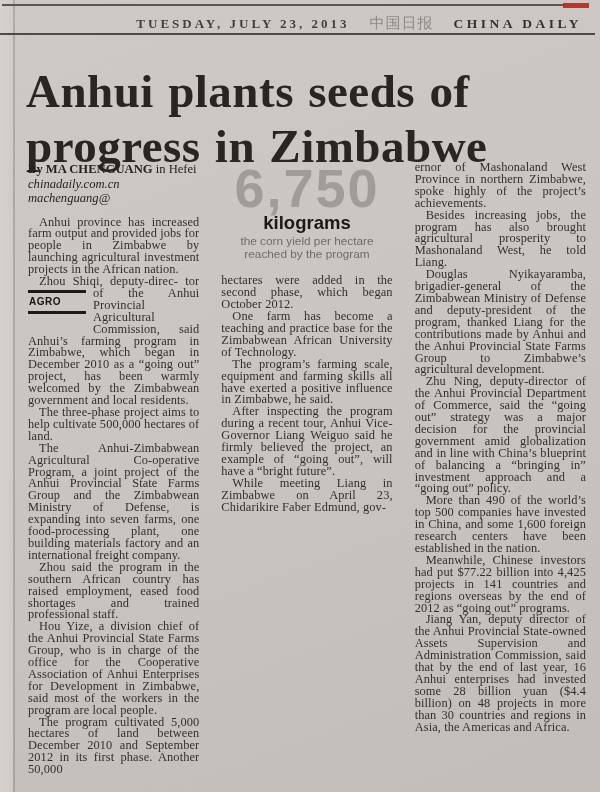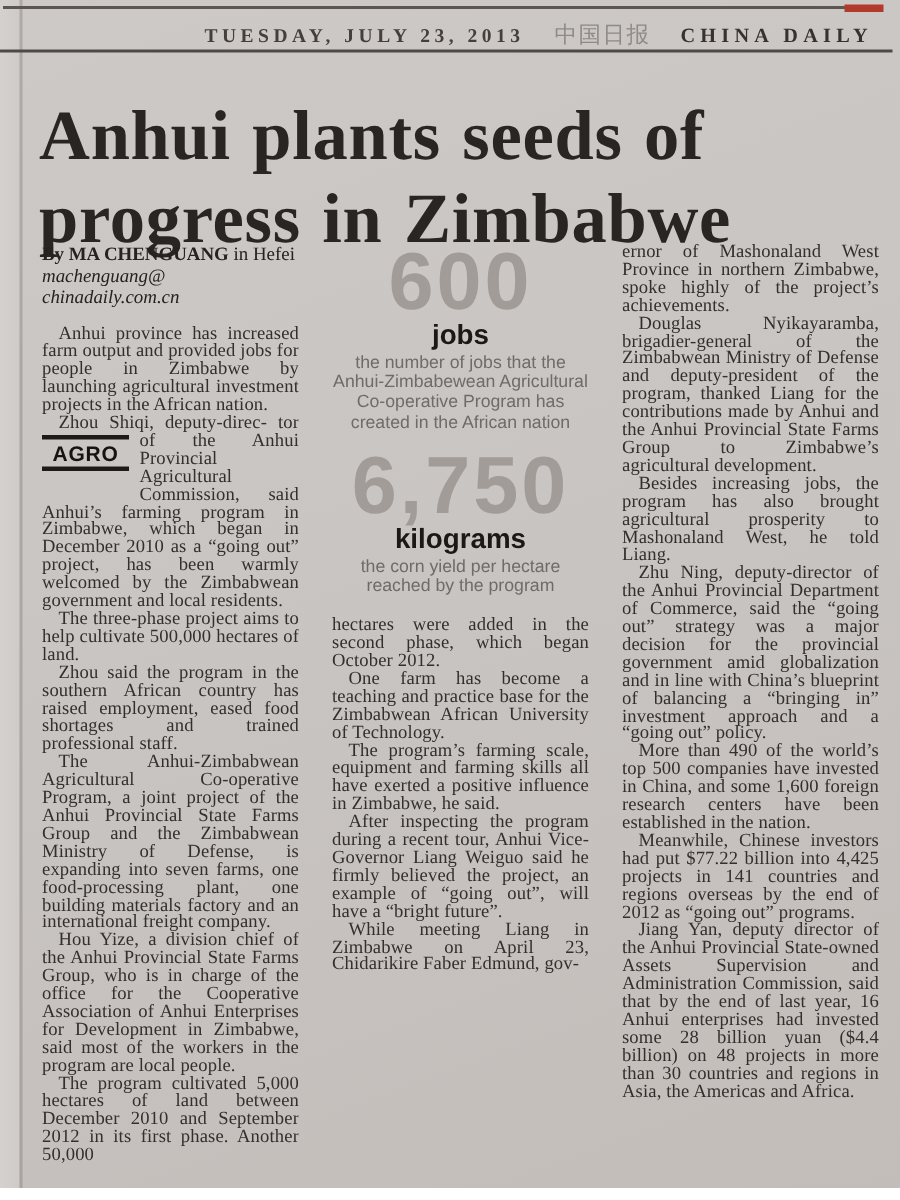--- a/index.html
+++ b/index.html
@@ -33,21 +33,21 @@
   .byline{font-size:12.6px;line-height:14.5px;color:#262220;margin-bottom:11px;}
   .byline .author{font-weight:bold;}
   .byline .email{font-style:italic;display:block;}
 
   .body-p{margin:0;font-size:12.4px;line-height:11.9px;text-align:justify;
           text-indent:11px;color:#332f2c;letter-spacing:.1px;}
   .body-p.cont{text-indent:0;}
 
   .agro-badge{float:left;width:56px;margin:2px 7px 14px 0;padding:1px 1px;
               font-family:"Liberation Sans", sans-serif;font-weight:bold;
-              font-size:14px;letter-spacing:.5px;color:#161412;text-align:center;
+              font-size:10px;letter-spacing:.5px;color:#161412;
               border-top:3px solid #1d1a18;border-bottom:3px solid #1d1a18;
               text-indent:0;line-height:16px;}
 
   .stat{text-align:center;margin:4px 0 14px 0;}
   .stat-value{font-family:"Liberation Sans", sans-serif;font-weight:bold;
               font-size:54px;line-height:44px;letter-spacing:2px;color:#a19c98;}
   .stat-unit{font-family:"Liberation Sans", sans-serif;font-weight:bold;
              font-size:18.5px;line-height:22px;color:#1b1816;margin-top:2px;}
   .stat-desc{font-family:"Liberation Sans", sans-serif;font-size:11.8px;
              line-height:13.2px;color:#6f6b67;margin-top:1px;}
@@ -71,60 +71,55 @@
   </div>
   <div class="mast-rule"></div>
 
   <h1 class="headline">Anhui plants seeds of progress in Zimbabwe</h1>
 
   <div class="columns">
 
     <div class="col">
       <div class="byline">
         <span class="author">By MA CHENGUANG</span><span> in Hefei</span>
+        <span class="email">chinadaily.com.cn</span>
         <span class="email">machenguang@</span>
-        <span class="email">chinadaily.com.cn</span>
       </div>
       <p class="body-p">Anhui province has increased farm output and provided jobs for people in Zimbabwe by launching agricultural investment projects in the African nation.</p>
       <p class="body-p">
         <span>Zhou Shiqi, deputy-direc-</span>
         <span class="agro-badge">AGRO</span>
         <span>tor of the Anhui Provincial Agricultural Commission, said Anhui’s farming program in Zimbabwe, which began in December 2010 as a “going out” project, has been warmly welcomed by the Zimbabwean government and local residents.</span>
       </p>
       <p class="body-p">The three-phase project aims to help cultivate 500,000 hectares of land.</p>
+      <p class="body-p">The Anhui-Zimbabwean Agricultural Co-operative Program, a joint project of the Anhui Provincial State Farms Group and the Zimbabwean Ministry of Defense, is expanding into seven farms, one food-processing plant, one building materials factory and an international freight company.</p>
       <p class="body-p">Zhou said the program in the southern African country has raised employment, eased food shortages and trained professional staff.</p>
-      <p class="body-p">The Anhui-Zimbabwean Agricultural Co-operative Program, a joint project of the Anhui Provincial State Farms Group and the Zimbabwean Ministry of Defense, is expanding into seven farms, one food-processing plant, one building materials factory and an international freight company.</p>
       <p class="body-p">Hou Yize, a division chief of the Anhui Provincial State Farms Group, who is in charge of the office for the Cooperative Association of Anhui Enterprises for Development in Zimbabwe, said most of the workers in the program are local people.</p>
       <p class="body-p">The program cultivated 5,000 hectares of land between December 2010 and September 2012 in its first phase. Another 50,000</p>
     </div>
 
     <div class="col">
-      <div class="stat">
-        <div class="stat-value">600</div>
-        <div class="stat-unit">jobs</div>
-        <div class="stat-desc">the number of jobs that the Anhui-Zimbabewean Agricultural Co-operative Program has created in the African nation</div>
-      </div>
       <div class="stat stat2">
         <div class="stat-value">6,750</div>
         <div class="stat-unit">kilograms</div>
         <div class="stat-desc">the corn yield per hectare reached by the program</div>
       </div>
       <div class="col2-body">
         <p class="body-p cont">hectares were added in the second phase, which began October 2012.</p>
         <p class="body-p">One farm has become a teaching and practice base for the Zimbabwean African University of Technology.</p>
         <p class="body-p">The program’s farming scale, equipment and farming skills all have exerted a positive influence in Zimbabwe, he said.</p>
         <p class="body-p">After inspecting the program during a recent tour, Anhui Vice-Governor Liang Weiguo said he firmly believed the project, an example of “going out”, will have a “bright future”.</p>
         <p class="body-p">While meeting Liang in Zimbabwe on April 23, Chidarikire Faber Edmund, gov-</p>
       </div>
     </div>
 
     <div class="col">
       <p class="body-p cont">ernor of Mashonaland West Province in northern Zimbabwe, spoke highly of the project’s achievements.</p>
+      <p class="body-p">Besides increasing jobs, the program has also brought agricultural prosperity to Mashonaland West, he told Liang.</p>
       <p class="body-p">Douglas Nyikayaramba, brigadier-general of the Zimbabwean Ministry of Defense and deputy-president of the program, thanked Liang for the contributions made by Anhui and the Anhui Provincial State Farms Group to Zimbabwe’s agricultural development.</p>
-      <p class="body-p">Besides increasing jobs, the program has also brought agricultural prosperity to Mashonaland West, he told Liang.</p>
       <p class="body-p">Zhu Ning, deputy-director of the Anhui Provincial Department of Commerce, said the “going out” strategy was a major decision for the provincial government amid globalization and in line with China’s blueprint of balancing a “bringing in” investment approach and a “going out” policy.</p>
       <p class="body-p">More than 490 of the world’s top 500 companies have invested in China, and some 1,600 foreign research centers have been established in the nation.</p>
       <p class="body-p">Meanwhile, Chinese investors had put $77.22 billion into 4,425 projects in 141 countries and regions overseas by the end of 2012 as “going out” programs.</p>
       <p class="body-p">Jiang Yan, deputy director of the Anhui Provincial State-owned Assets Supervision and Administration Commission, said that by the end of last year, 16 Anhui enterprises had invested some 28 billion yuan ($4.4 billion) on 48 projects in more than 30 countries and regions in Asia, the Americas and Africa.</p>
     </div>
 
   </div>
 </div>
 
 </body></html>

